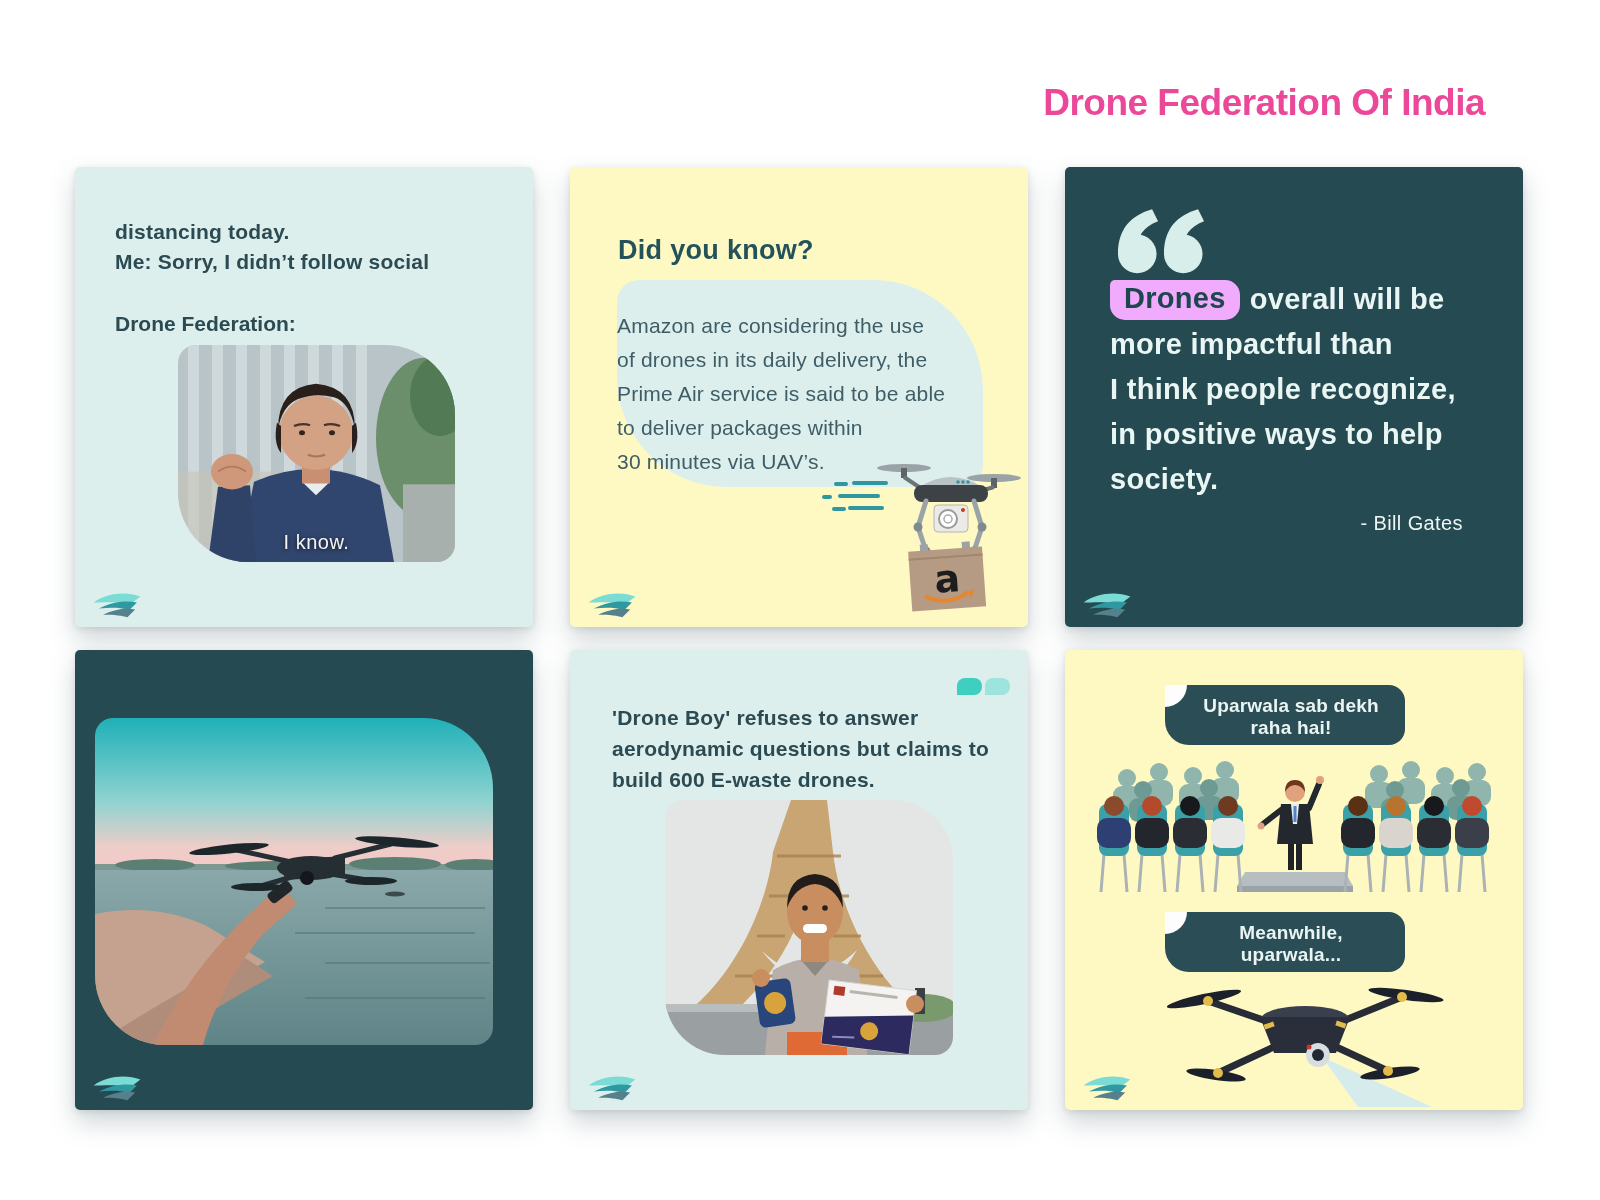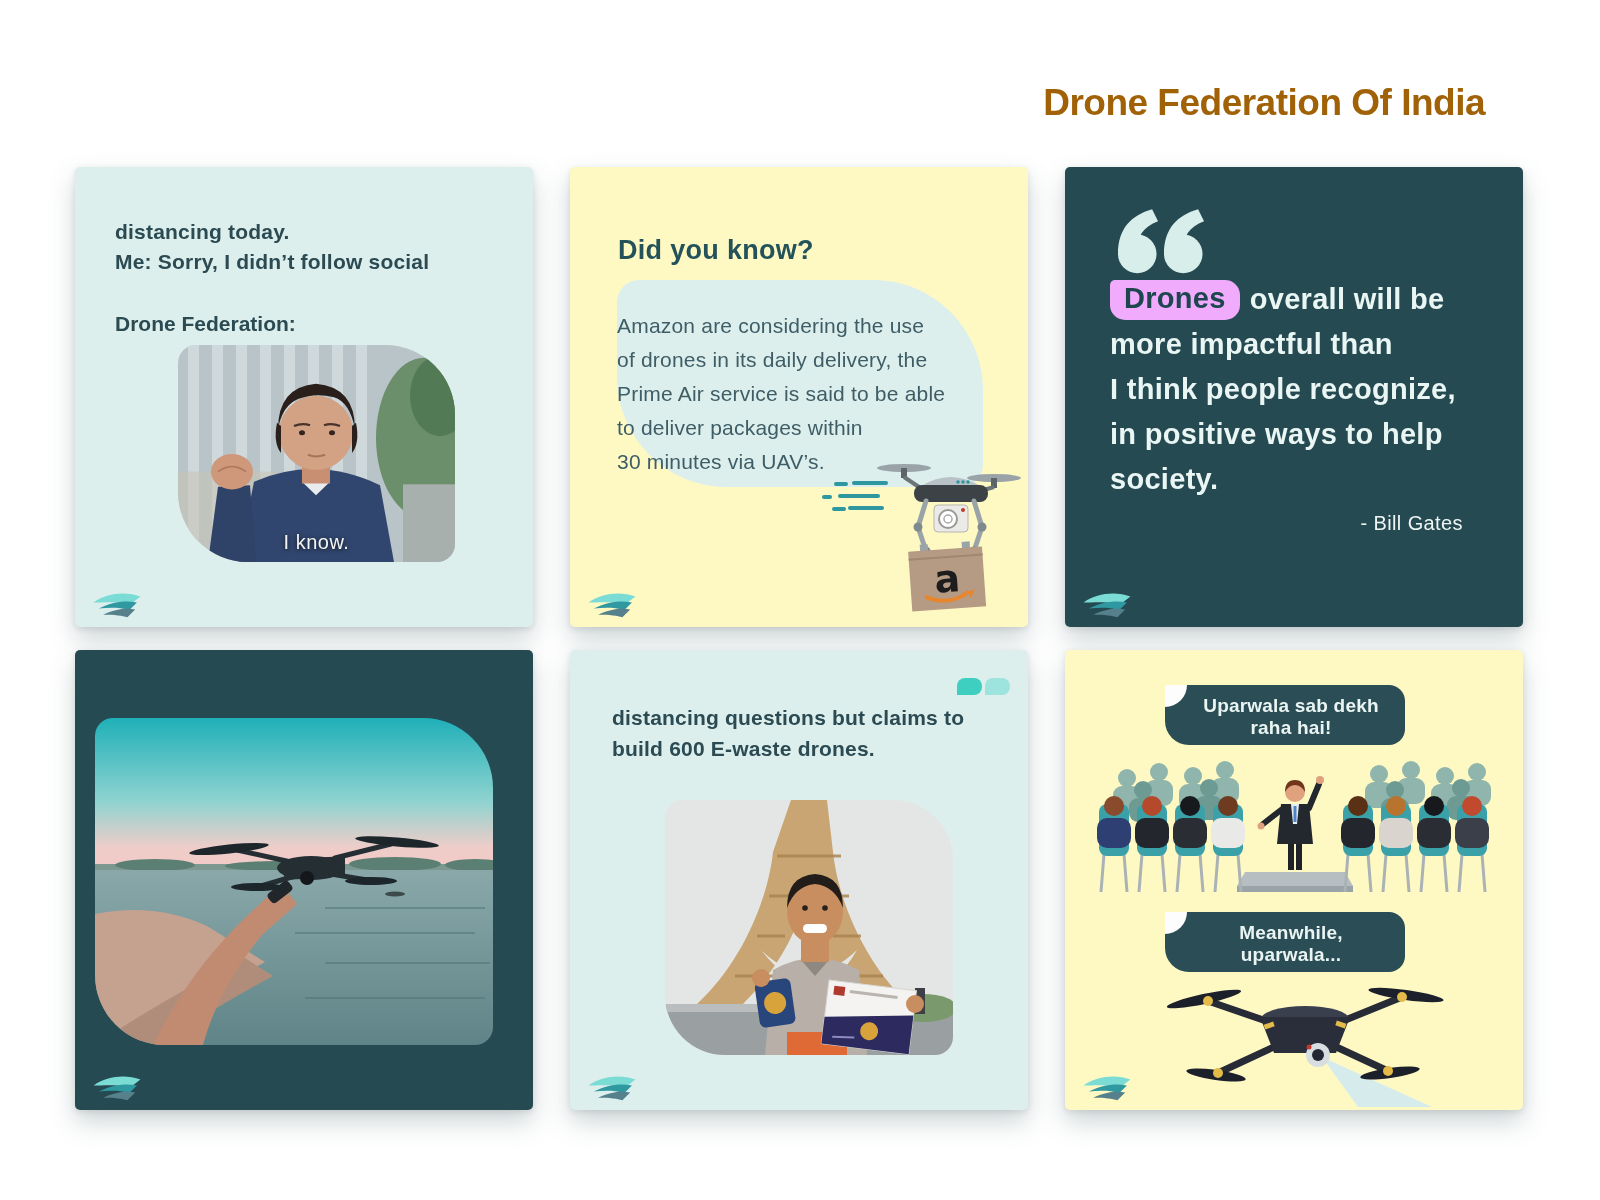--- a/index.html
+++ b/index.html
@@ -1,19 +1,19 @@
 <!DOCTYPE html>
 <html><head>
 <meta charset="utf-8">
 <style>
   html,body{margin:0;padding:0;background:#ffffff;}
   .page{position:relative;width:1600px;height:1200px;background:#ffffff;overflow:hidden;
         font-family:"Liberation Sans","DejaVu Sans",sans-serif;}
   .brand-title{position:absolute;top:82px;left:900px;width:585px;margin:0;text-align:right;
-        font-size:37px;font-weight:700;letter-spacing:-0.5px;color:#a16207;}
+        font-size:37px;font-weight:700;letter-spacing:-0.5px;color:#ec4899;}
   .card{position:absolute;width:458px;height:460px;border-radius:5px;
         box-shadow:0 12px 26px rgba(80,105,110,.28),0 2px 6px rgba(0,0,0,.10);overflow:hidden;}
   .mint{background:#dcefed;}
   .white{background:#fef9c3;}
   .dark{background:#264a52;}
   .c1{left:75px;top:167px;}  .c2{left:570px;top:167px;} .c3{left:1065px;top:167px;}
   .c4{left:75px;top:650px;}  .c5{left:570px;top:650px;} .c6{left:1065px;top:650px;}
 
   
   .meme-text{position:absolute;left:40px;top:50px;font-size:21px;font-weight:700;
@@ -269,21 +269,22 @@
       <path d="M3 13 C18 2 40 0 57 6 L44 16 C30 11 14 13 3 13 Z" fill="#7adcd4"></path>
       <path d="M9 20 C24 12 40 10 53 13 L44 22 C32 18 20 19 9 20 Z" fill="#2f98a1"></path>
       <path d="M14 27 C28 20 42 19 51 21 L42 30 C32 27 22 27 14 27 Z" fill="#56808b"></path>
     </svg>
   </article>
 
   <article class="card mint c5">
     <div class="leaf leaf1"></div>
     <div class="leaf leaf2"></div>
     <div class="db-heading">
-      <div>distancing questions but claims to</div>
+      <div>'Drone Boy' refuses to answer</div>
+      <div>aerodynamic questions but claims to</div>
       <div>build 600 E-waste drones.</div>
     </div>
     <div class="photo photo5">
       <svg viewBox="0 0 288 255" preserveAspectRatio="none">
         <rect width="288" height="255" fill="#e3e6e4"></rect>
         <path d="M126 0 h36 l6 52 c5 48 32 112 76 152 l-46 0 c-32 -32 -52 -68 -60 -98 c-8 30 -28 66 -60 98 l-46 0 C76 164 103 100 108 52 Z" fill="#c8a573"></path>
         <g stroke="#a8834f" stroke-width="3" opacity=".8">
           <line x1="112" y1="56" x2="176" y2="56"></line>
             <line x1="104" y1="96" x2="184" y2="96"></line>
           <line x1="92" y1="136" x2="120" y2="136"></line>

